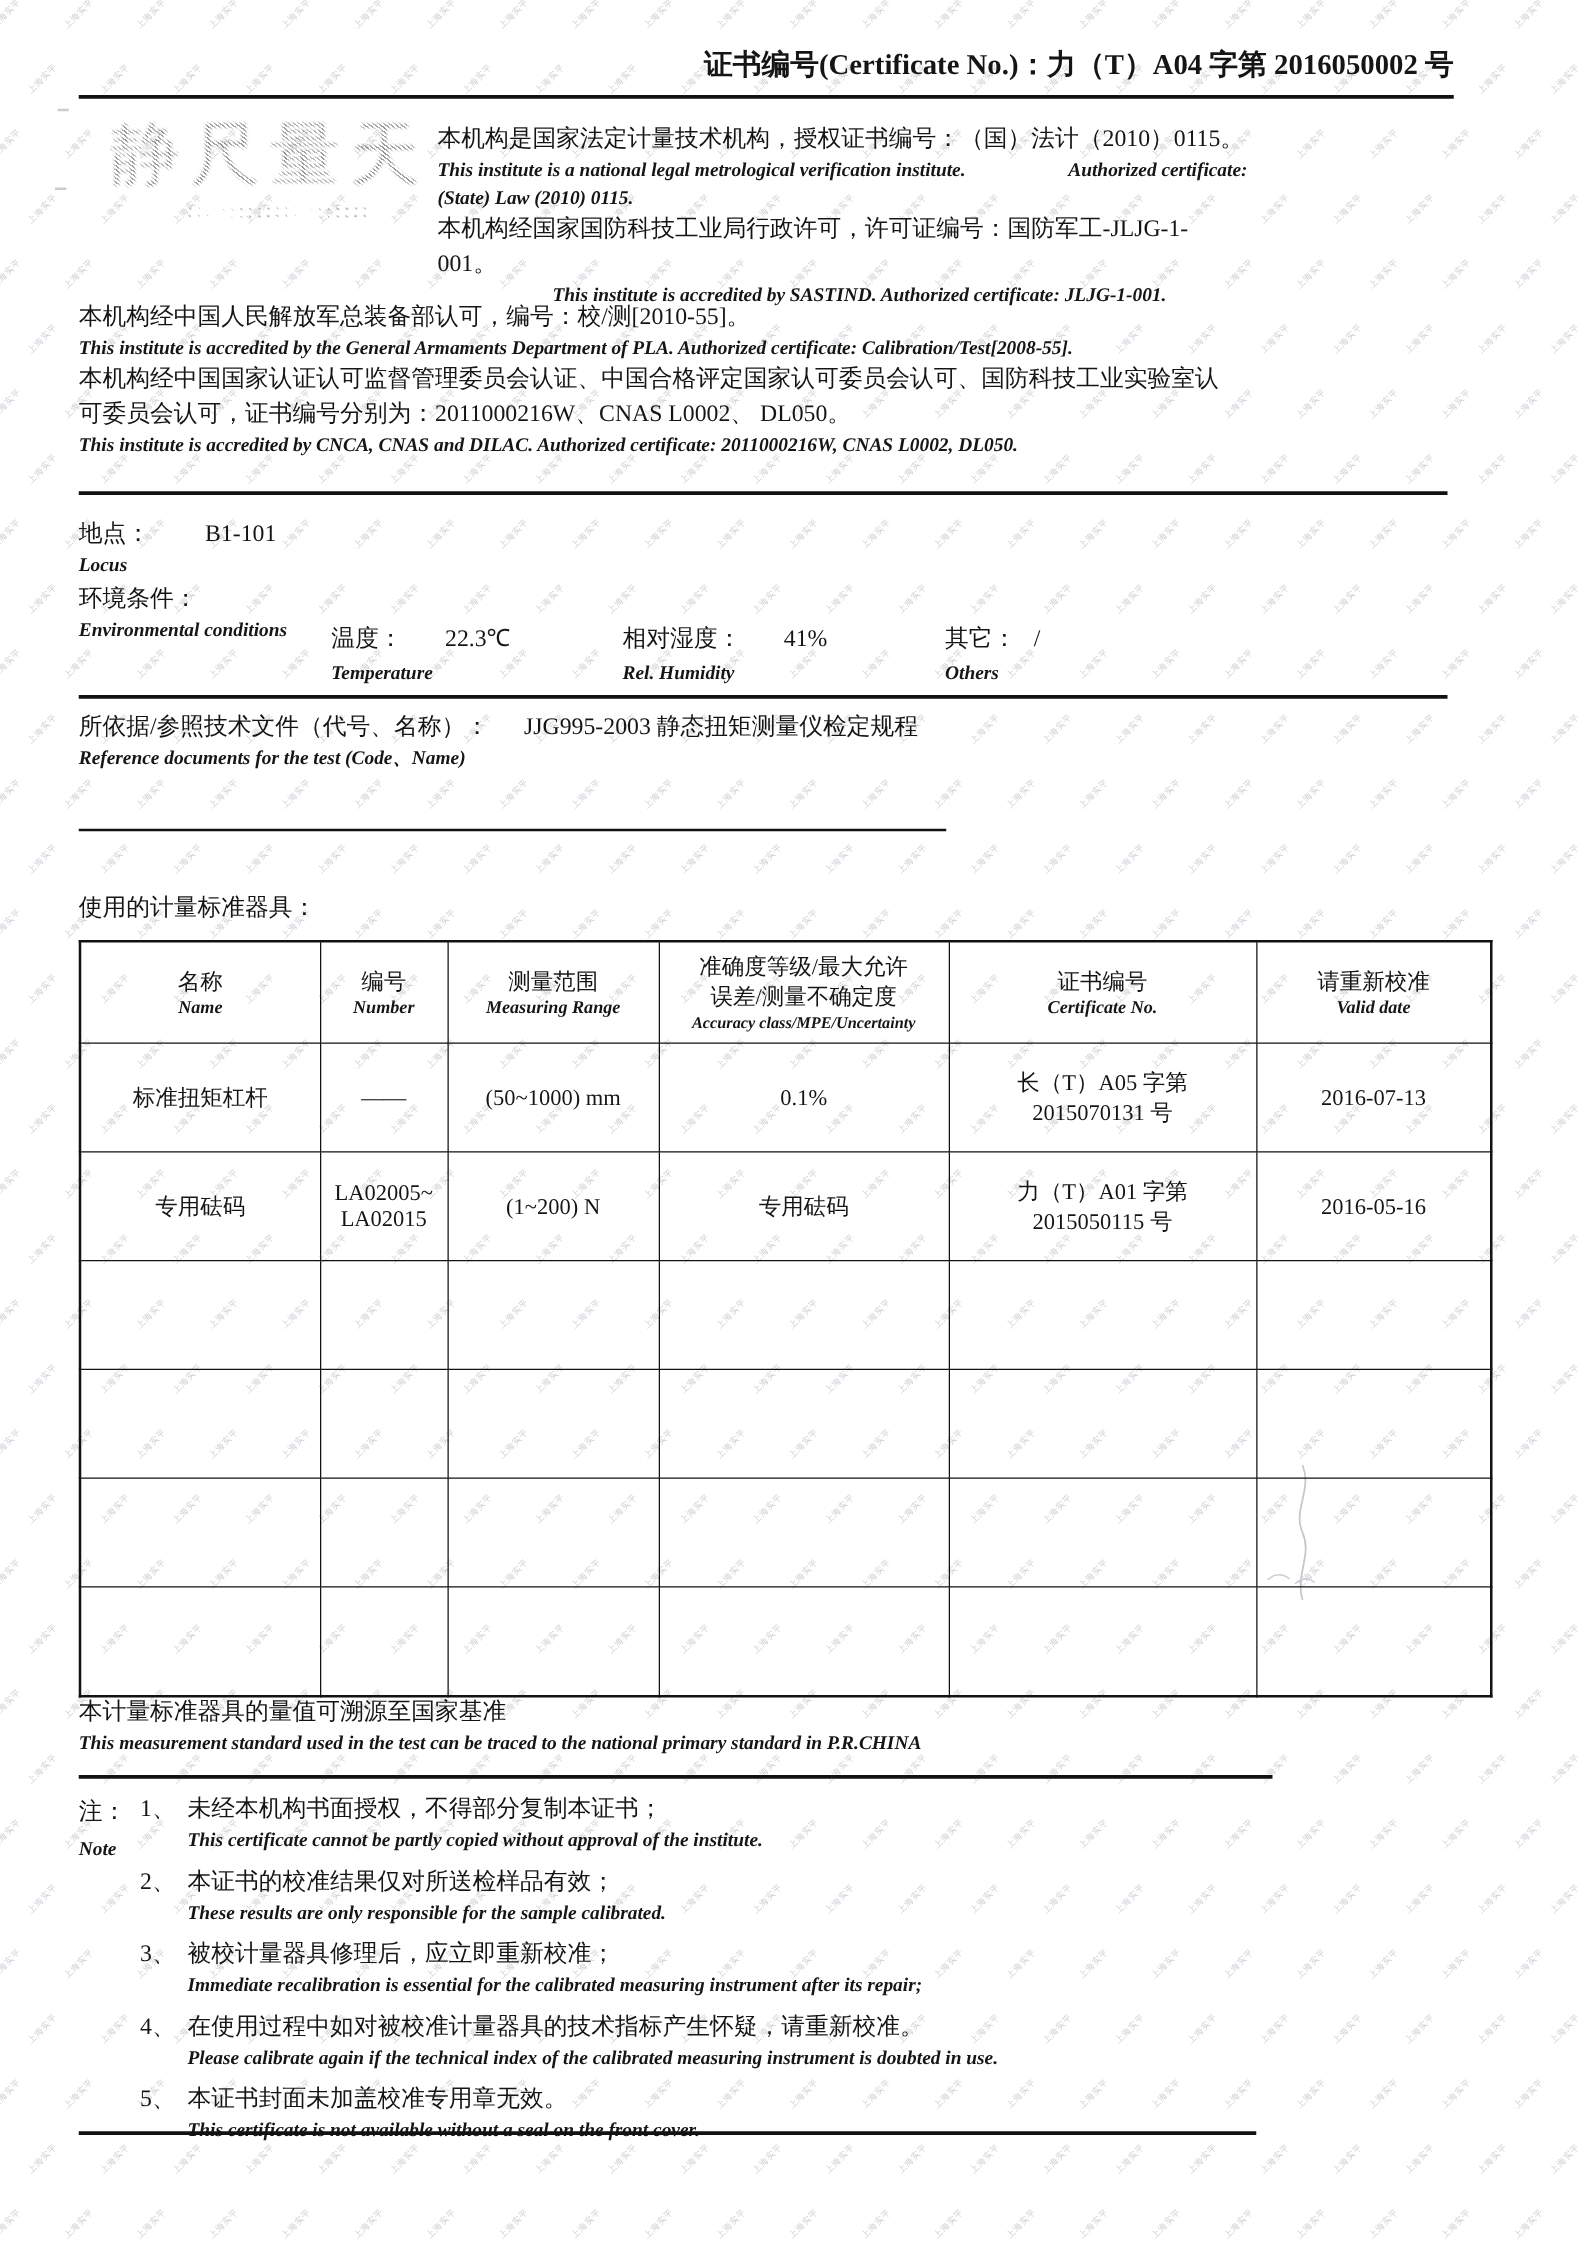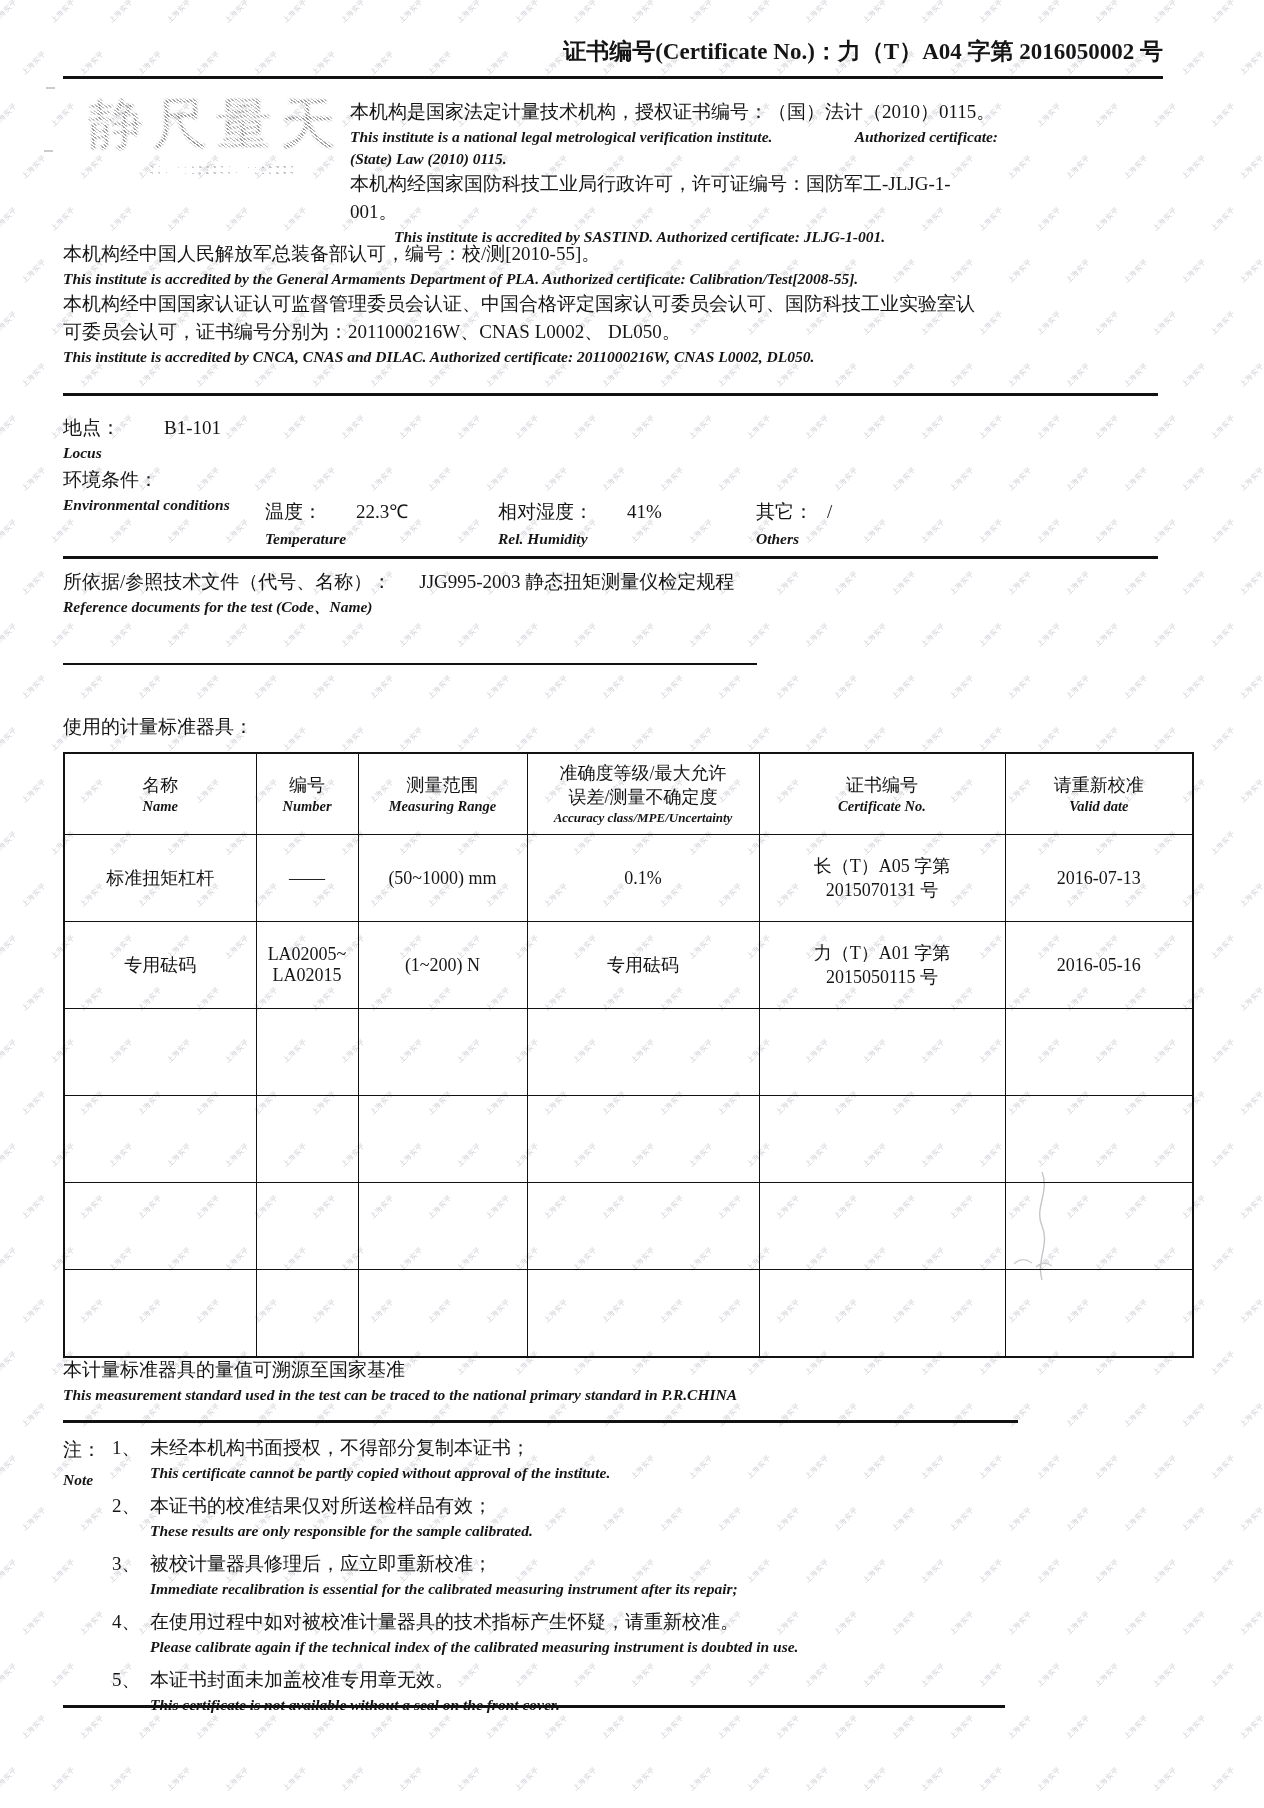--- a/index.html
+++ b/index.html
@@ -18,21 +18,21 @@
   .seal-glyphs{display:block;font-size:56px;line-height:64px;letter-spacing:8px;color:#4a4a4a;
       filter:blur(1.1px);opacity:.62;
       -webkit-mask-image:repeating-linear-gradient(38deg,#000 0 1.1px,transparent 1.1px 2.6px);
       mask-image:repeating-linear-gradient(38deg,#000 0 1.1px,transparent 1.1px 2.6px);}
   .seal-sub{margin:8px 0 0 60px;width:150px;height:13px;opacity:.45;filter:blur(.6px);
       background:radial-gradient(#777 1px,transparent 1.6px);background-size:7px 6px;
       -webkit-mask-image:repeating-linear-gradient(40deg,#000 0 2px,transparent 2px 5px);
       mask-image:repeating-linear-gradient(40deg,#000 0 2px,transparent 2px 5px);}
   .intro{position:absolute;left:350px;top:98px;width:648px;}
   .flexrow{display:flex;justify-content:space-between;}
-  .indent88{margin-left:44px;}
+  .indent88{margin-left:92px;}
   .accred2{position:absolute;left:63px;top:240px;width:940px;}
   .w928{width:928px;}
   .locus-sec{position:absolute;left:63px;top:414px;width:1000px;}
   .inline-val{margin-left:40px;font-size:19px;}
   .env-vals{position:absolute;left:63px;top:498px;width:1050px;height:60px;}
   .env-g{position:absolute;top:0;}
   .env-g .en{margin-top:2px;}
   .gap{display:inline-block;width:34px;}
   .ref-sec{position:absolute;left:63px;top:568px;width:1050px;}
   .ref-line{display:flex;}

